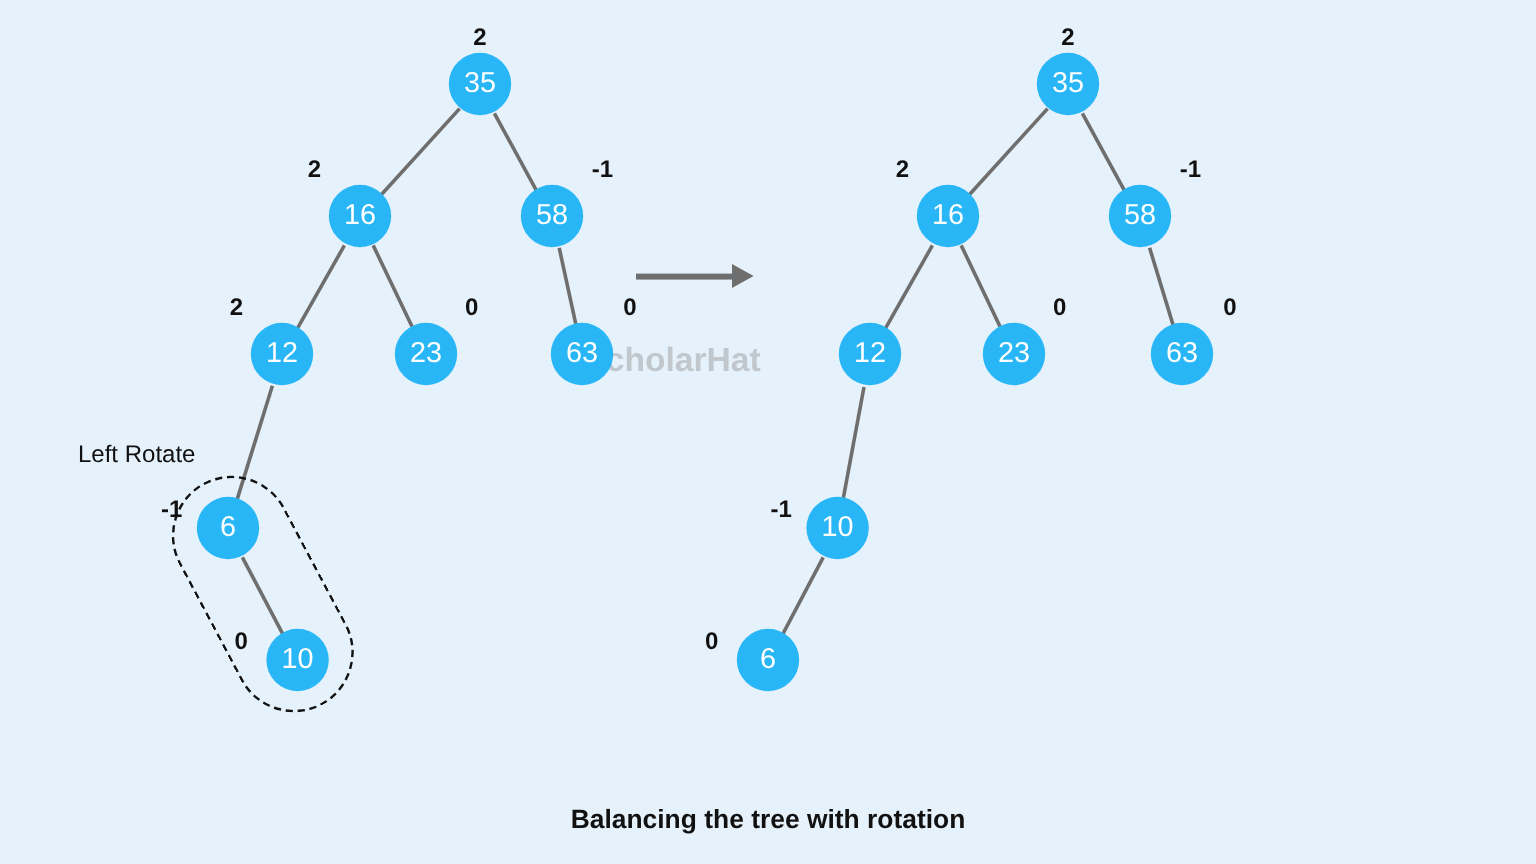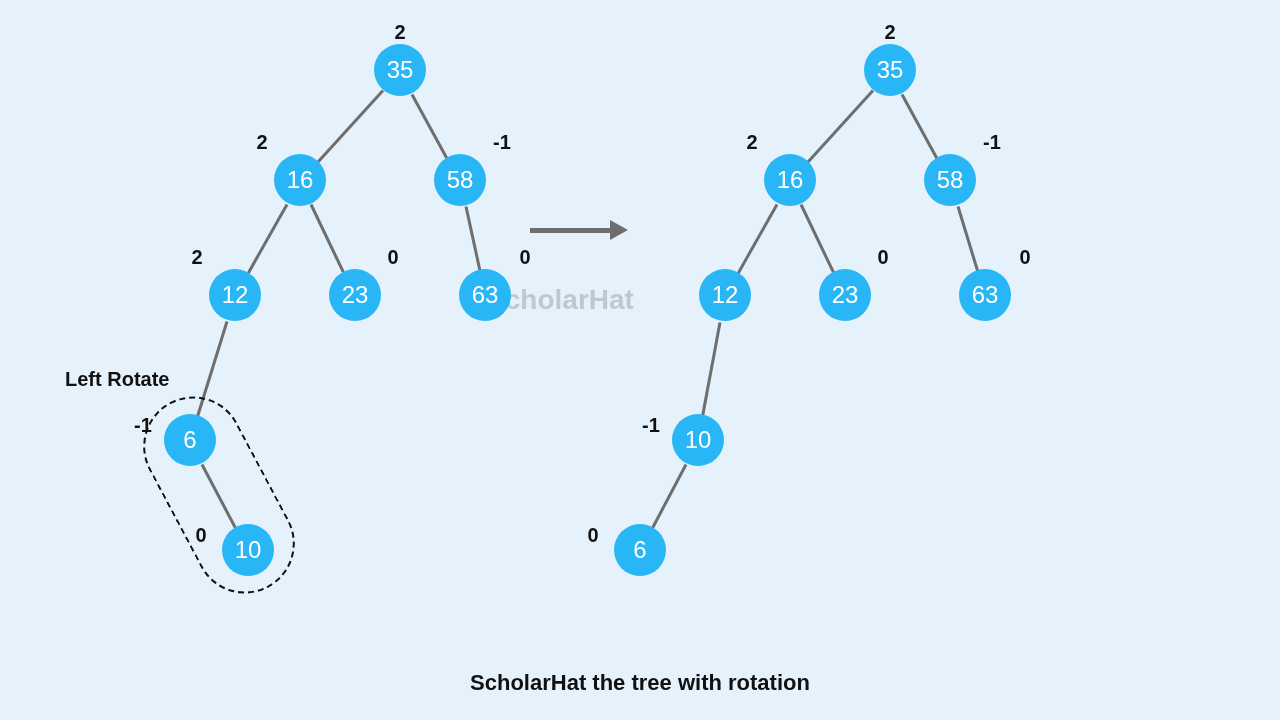--- a/index.html
+++ b/index.html
@@ -52,21 +52,21 @@
     position: absolute;
     width: 0; height: 0;
     border-top: 10px solid transparent;
     border-bottom: 10px solid transparent;
     border-left: 18px solid #6e6e6e;
     z-index: 2;
   }
   .annot {
     position: absolute;
     font-size: 20px;
-    font-weight: 700;
+    font-weight: 400;
     color: #111;
     z-index: 5;
   }
   .caption {
     position: absolute;
     font-size: 22px;
     font-weight: 700;
     color: #111;
     z-index: 5;
     white-space: nowrap;
@@ -92,21 +92,21 @@
 
 <div class="watermark" style="left:560px; top:300px;">ScholarHat</div>
 
 <div class="arrow-line" id="arrow-line" style="left: 530px; top: 228px; width: 80px;"></div>
 <div class="arrow-head" id="arrow-head" style="left: 610px; top: 220px;"></div>
 
 <div class="annot" style="left:65px; top:368px;">Left Rotate</div>
 
 <div class="dashed-ellipse" id="dellipse" style="left: 169px; top: 390px; width: 100px; height: 210px; transform: rotate(-28deg);"></div>
 
-<div class="caption" style="left:50%; top:670px; transform:translateX(-50%);">ScholarHat the tree with rotation</div>
+<div class="caption" style="left:50%; top:670px; transform:translateX(-50%);">Balancing the tree with rotation</div>
 
 <div id="edges-layer">
     <div class="edge" style="left: 382.511px; top: 89.2384px; width: 96.6607px; transform: rotate(132.274deg);"></div>
     <div class="edge" style="left: 412.45px; top: 92.8253px; width: 73.2996px; transform: rotate(61.3895deg);"></div>
     <div class="edge" style="left: 287.207px; top: 202.635px; width: 80.0984px; transform: rotate(119.476deg);"></div>
     <div class="edge" style="left: 311.218px; top: 203.455px; width: 75.4755px; transform: rotate(64.44deg);"></div>
     <div class="edge" style="left: 465.523px; top: 205.407px; width: 65.686px; transform: rotate(77.7352deg);"></div>
     <div class="edge" style="left: 227.294px; top: 319.832px; width: 99.8223px; transform: rotate(107.241deg);"></div>
     <div class="edge" style="left: 202.127px; top: 462.999px; width: 72.3543px; transform: rotate(62.1985deg);"></div>
     <div class="edge" style="left: 872.511px; top: 89.2384px; width: 96.6607px; transform: rotate(132.274deg);"></div>

